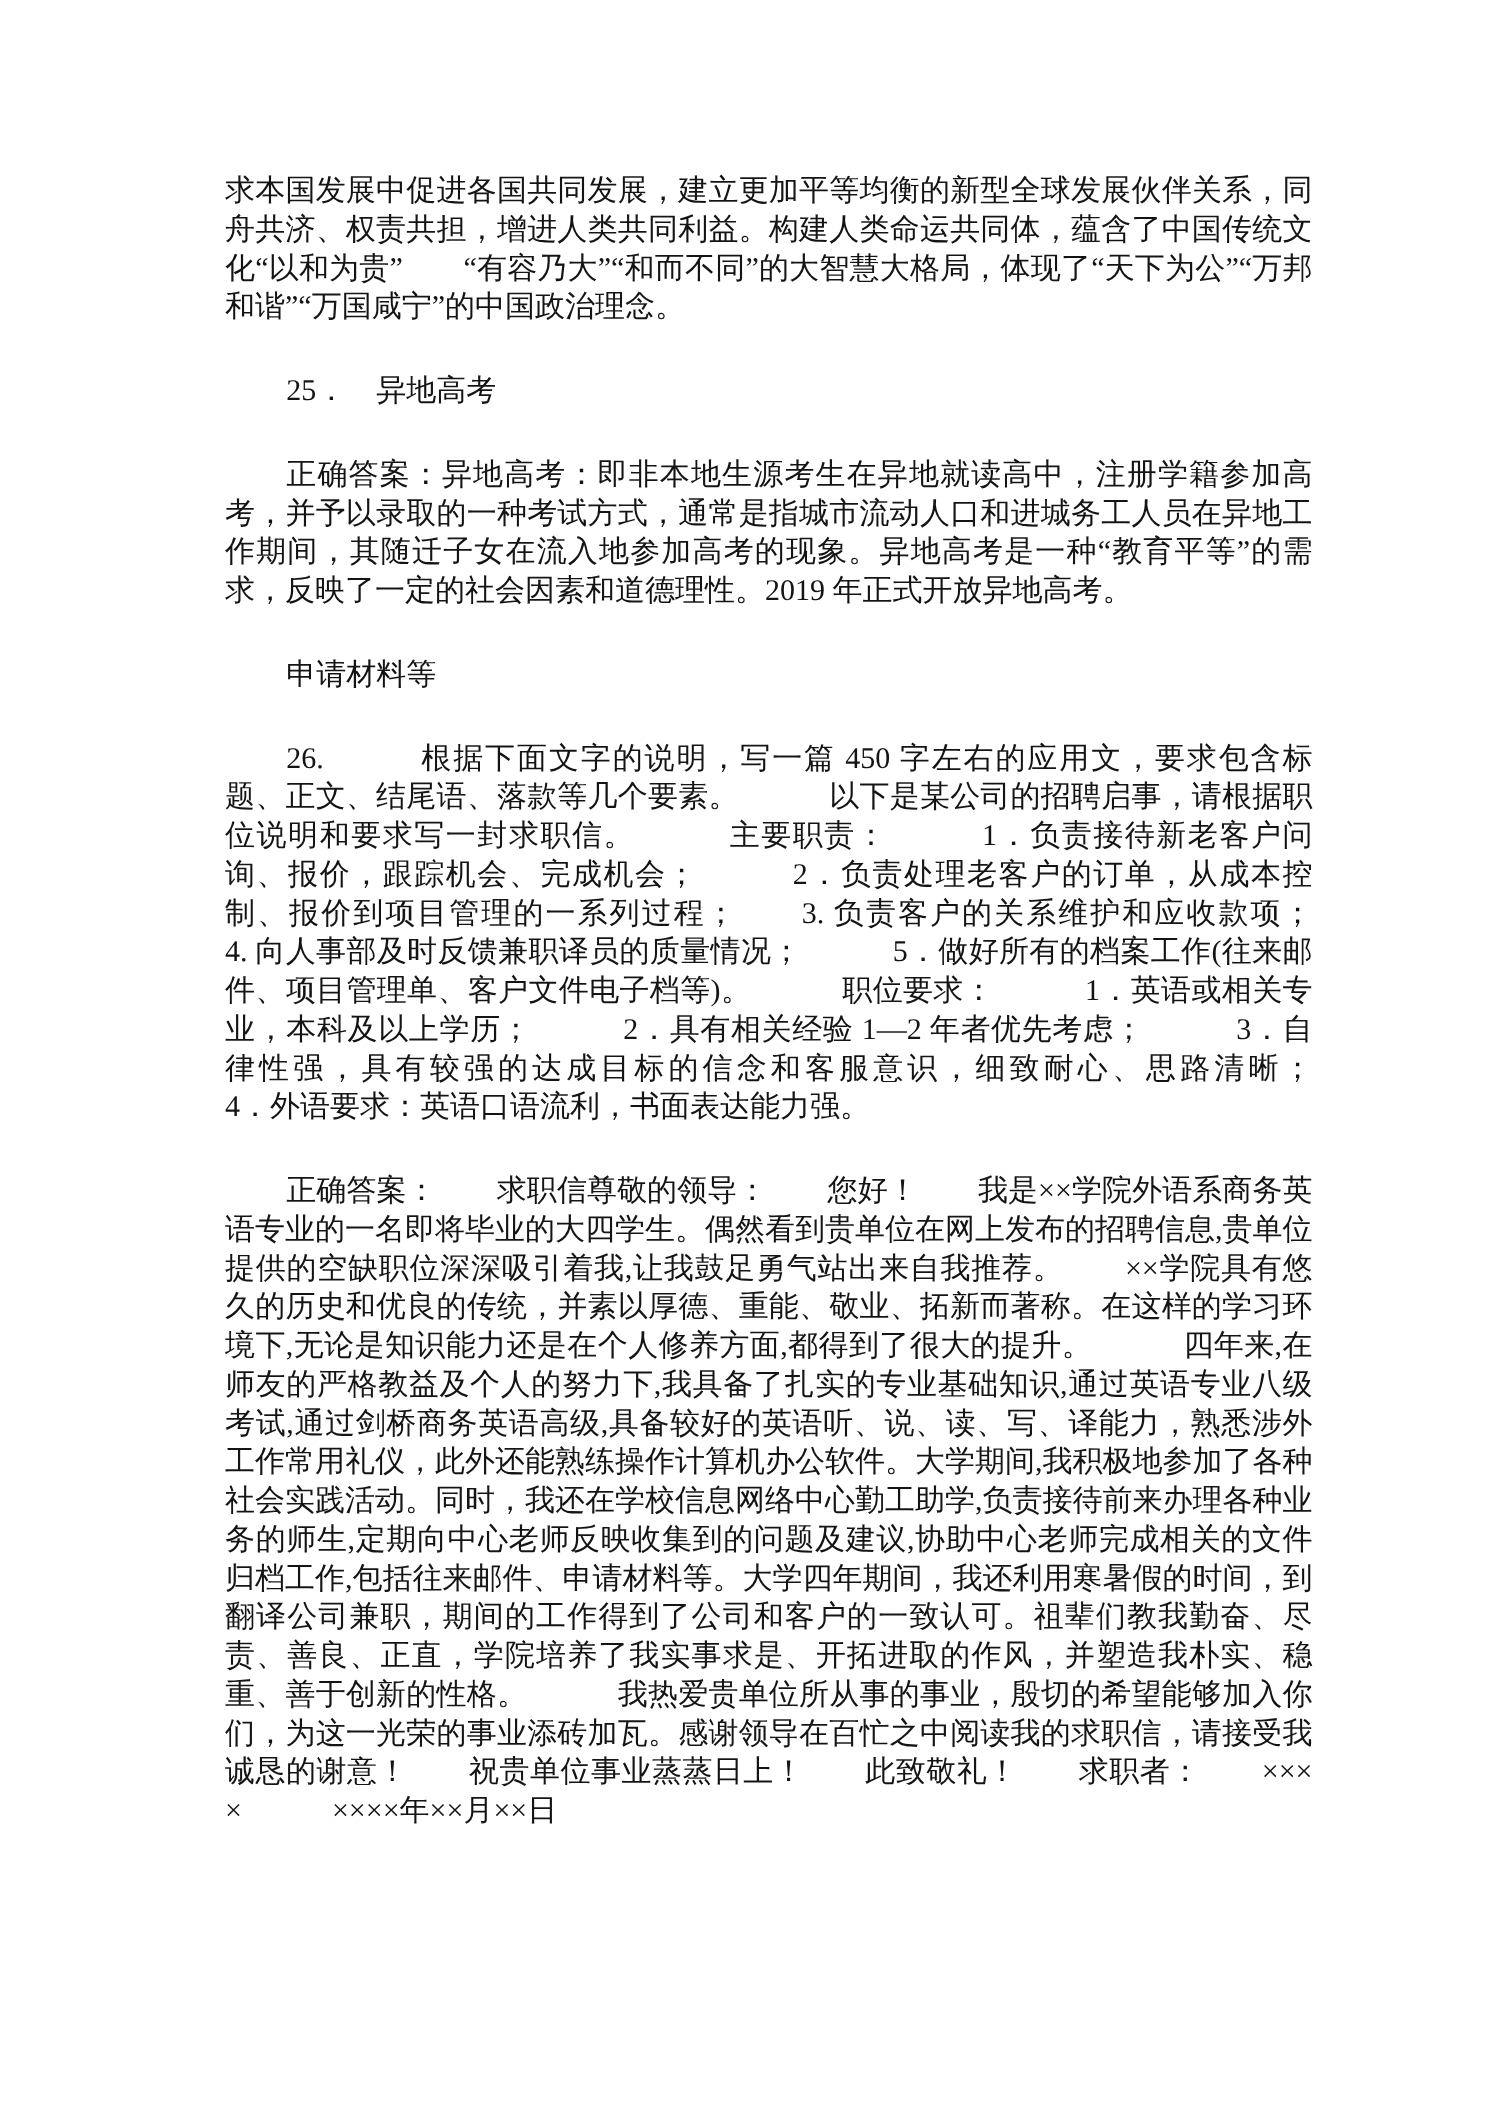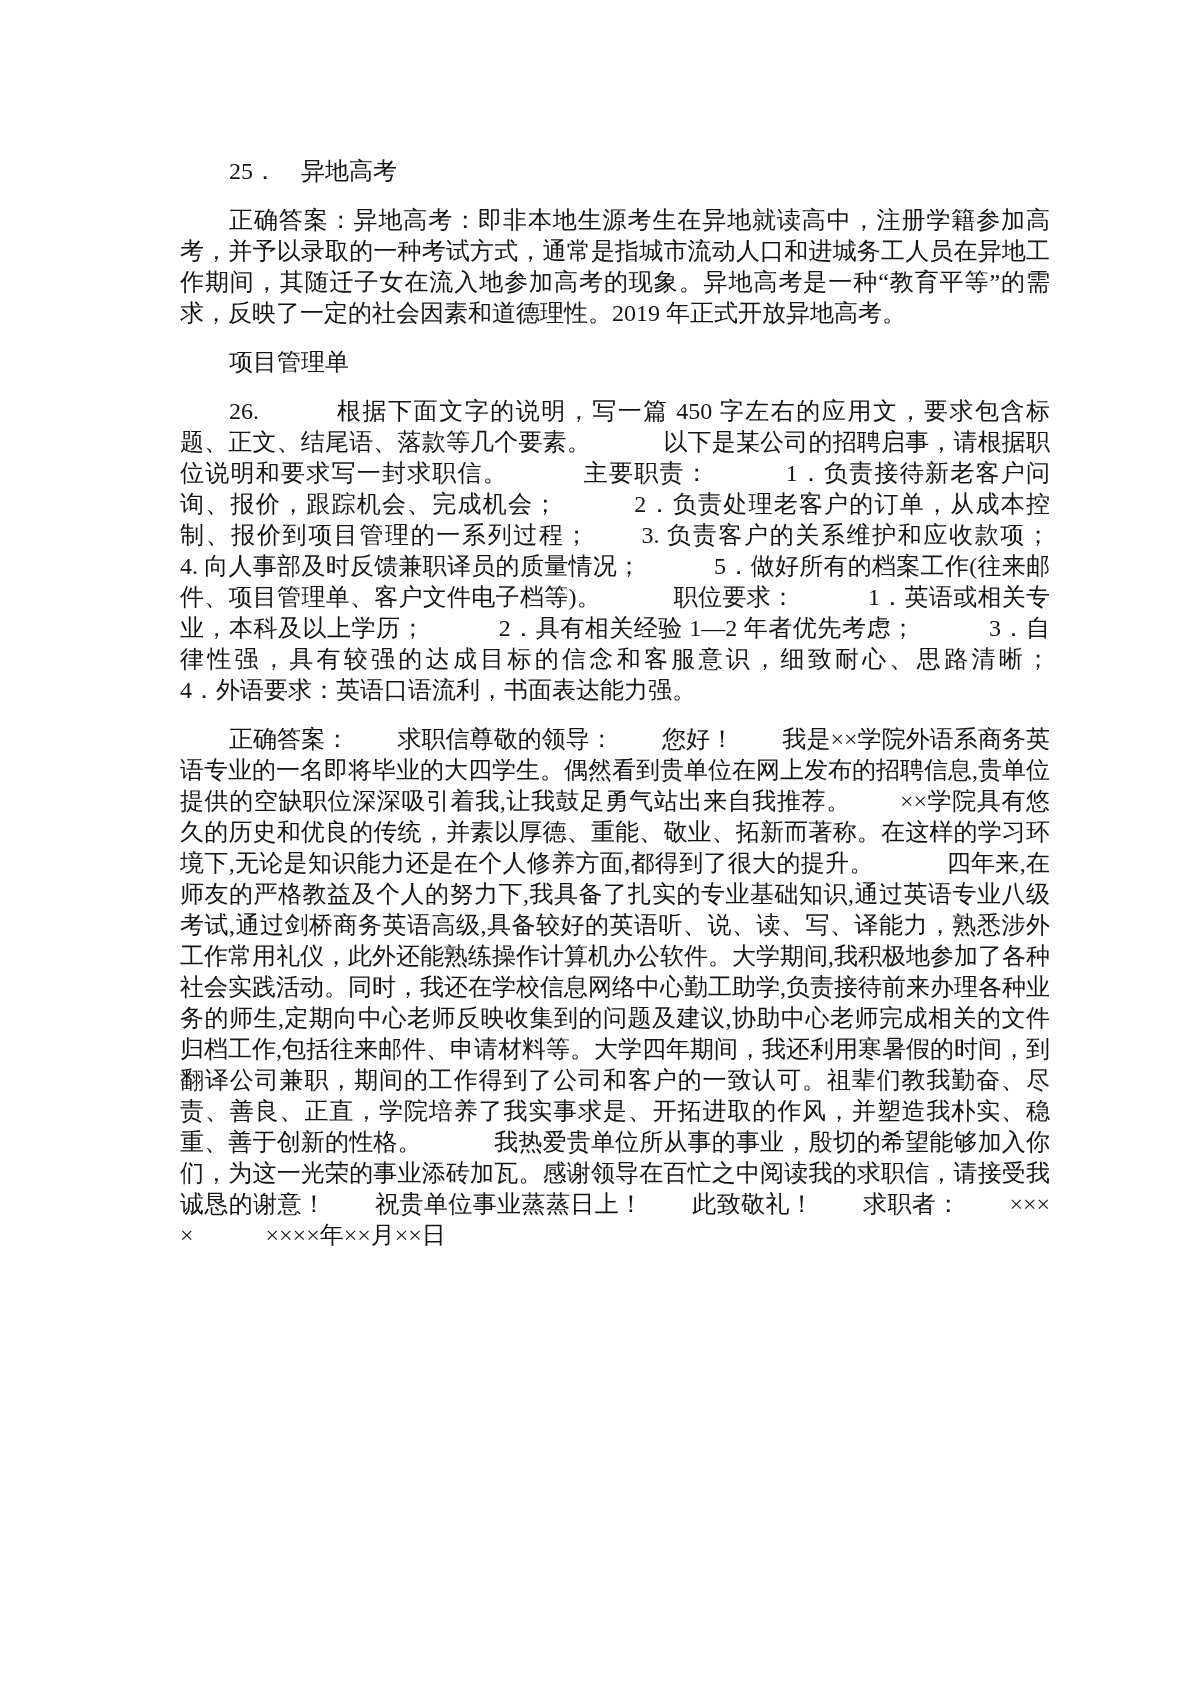--- a/index.html
+++ b/index.html
@@ -19,28 +19,29 @@
     font-size: 24px;
     line-height: 31px;
     color: #141414;
     text-align: justify;
   }
   .para {
     margin: 0;
     word-break: break-all;
   }
   .para.gap {
-    margin-top: 18px;
+    margin-top: 36px;
   }
   .para.indent {
     text-indent: 49px;
   }
 </style>
 </head>
 <body>
 
 <div class="page">
+  <p class="para">求本国发展中促进各国共同发展，建立更加平等均衡的新型全球发展伙伴关系，同舟共济、权责共担，增进人类共同利益。构建人类命运共同体，蕴含了中国传统文化“以和为贵”　　“有容乃大”“和而不同”的大智慧大格局，体现了“天下为公”“万邦和谐”“万国咸宁”的中国政治理念。</p>
   <p class="para indent gap">25．　异地高考</p>
   <p class="para indent gap">正确答案：异地高考：即非本地生源考生在异地就读高中，注册学籍参加高考，并予以录取的一种考试方式，通常是指城市流动人口和进城务工人员在异地工作期间，其随迁子女在流入地参加高考的现象。异地高考是一种“教育平等”的需求，反映了一定的社会因素和道德理性。2019 年正式开放异地高考。</p>
-  <p class="para indent gap">项目管理单</p>
+  <p class="para indent gap">申请材料等</p>
   <p class="para indent gap">26.　　　根据下面文字的说明，写一篇 450 字左右的应用文，要求包含标题、正文、结尾语、落款等几个要素。　　　以下是某公司的招聘启事，请根据职位说明和要求写一封求职信。　　　主要职责：　　　1．负责接待新老客户问询、报价，跟踪机会、完成机会；　　　2．负责处理老客户的订单，从成本控制、报价到项目管理的一系列过程；　　3. 负责客户的关系维护和应收款项；　　4. 向人事部及时反馈兼职译员的质量情况；　　　5．做好所有的档案工作(往来邮件、项目管理单、客户文件电子档等)。　　　职位要求：　　　1．英语或相关专业，本科及以上学历；　　　2．具有相关经验 1—2 年者优先考虑；　　　3．自律性强，具有较强的达成目标的信念和客服意识，细致耐心、思路清晰；　　　4．外语要求：英语口语流利，书面表达能力强。</p>
   <p class="para indent gap">正确答案：　　求职信尊敬的领导：　　您好！　　我是××学院外语系商务英语专业的一名即将毕业的大四学生。偶然看到贵单位在网上发布的招聘信息,贵单位提供的空缺职位深深吸引着我,让我鼓足勇气站出来自我推荐。　　××学院具有悠久的历史和优良的传统，并素以厚德、重能、敬业、拓新而著称。在这样的学习环境下,无论是知识能力还是在个人修养方面,都得到了很大的提升。　　　四年来,在师友的严格教益及个人的努力下,我具备了扎实的专业基础知识,通过英语专业八级考试,通过剑桥商务英语高级,具备较好的英语听、说、读、写、译能力，熟悉涉外工作常用礼仪，此外还能熟练操作计算机办公软件。大学期间,我积极地参加了各种社会实践活动。同时，我还在学校信息网络中心勤工助学,负责接待前来办理各种业务的师生,定期向中心老师反映收集到的问题及建议,协助中心老师完成相关的文件归档工作,包括往来邮件、申请材料等。大学四年期间，我还利用寒暑假的时间，到翻译公司兼职，期间的工作得到了公司和客户的一致认可。祖辈们教我勤奋、尽责、善良、正直，学院培养了我实事求是、开拓进取的作风，并塑造我朴实、稳重、善于创新的性格。　　　我热爱贵单位所从事的事业，殷切的希望能够加入你们，为这一光荣的事业添砖加瓦。感谢领导在百忙之中阅读我的求职信，请接受我诚恳的谢意！　　祝贵单位事业蒸蒸日上！　　此致敬礼！　　求职者：　　××××　　　××××年××月××日</p>
 </div>
 
 </body></html>

